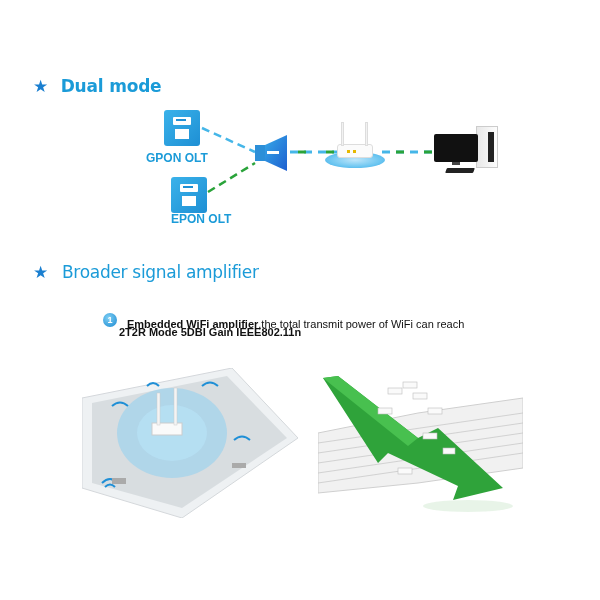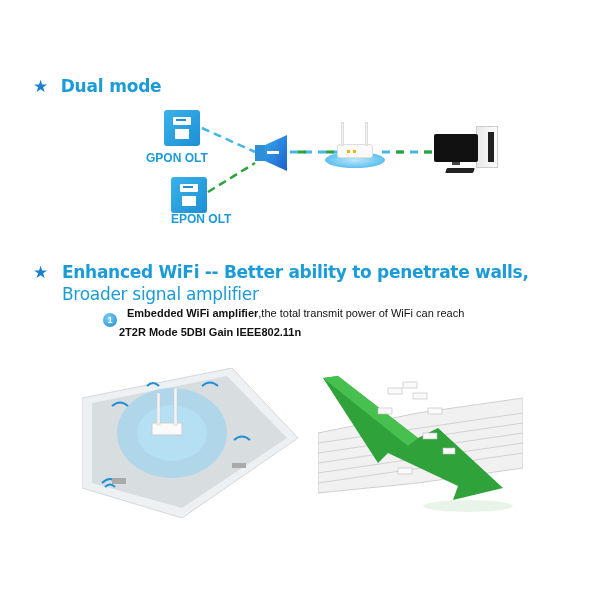--- a/index.html
+++ b/index.html
@@ -72,27 +72,26 @@
     <div style="position:absolute;left:56px;top:10px;width:6px;height:30px;background:#222;"></div>
     <div style="position:absolute;left:2px;top:12px;width:44px;height:28px;background:#111;border-radius:2px;"></div>
     <div style="position:absolute;left:20px;top:40px;width:8px;height:3px;background:#444;"></div>
     <div style="position:absolute;left:14px;top:46px;width:28px;height:5px;background:#222;border-radius:1px;transform:skewX(-20deg);"></div>
   </div>
 </div>
 
 <div class="abs" style="left:33px;top:261px;">
   <span class="star" style="position:absolute;left:0;top:1px;">★</span>
   <div style="position:absolute;left:29px;top:0;white-space:nowrap;">
-    <div class="h2-text">Enhanced WiFi -- Better ability to penetrate walls,</div>
     <div class="h2-text" style="font-weight:normal;">Broader signal amplifier</div>
   </div>
 </div>
 
 <div class="abs" style="left:103px;top:313px;width:14px;height:14px;border-radius:50%;background:radial-gradient(circle at 40% 35%,#7fd0f5,#1a88d0);color:#fff;font-size:9px;font-weight:bold;text-align:center;line-height:14px;">1</div>
-<div class="abs body-text" style="left:127px;top:307px;white-space:nowrap;text-align:center;">
+<div class="abs body-text" style="left:127px;top:318px;white-space:nowrap;text-align:center;">
   <span class="bold">Embedded WiFi amplifier</span><span>,the total transmit power of WiFi can reach</span>
 </div>
 <div class="abs body-text bold" style="left:119px;top:326px;white-space:nowrap;">2T2R Mode 5DBI Gain IEEE802.11n</div>
 
 <div class="abs" style="left:82px;top:368px;width:216px;height:150px;">
   <svg width="216" height="150">
     <polygon points="0,30 150,0 216,70 100,150 0,120" fill="#eef1f3" stroke="#d4d8db"></polygon>
     <polygon points="10,35 145,8 205,70 100,140 10,115" fill="#d8dde0"></polygon>
     <ellipse cx="90" cy="65" rx="55" ry="45" fill="#8fd0f1" opacity="0.55"></ellipse>
     <ellipse cx="90" cy="65" rx="35" ry="28" fill="#b9e4f8" opacity="0.6"></ellipse>

